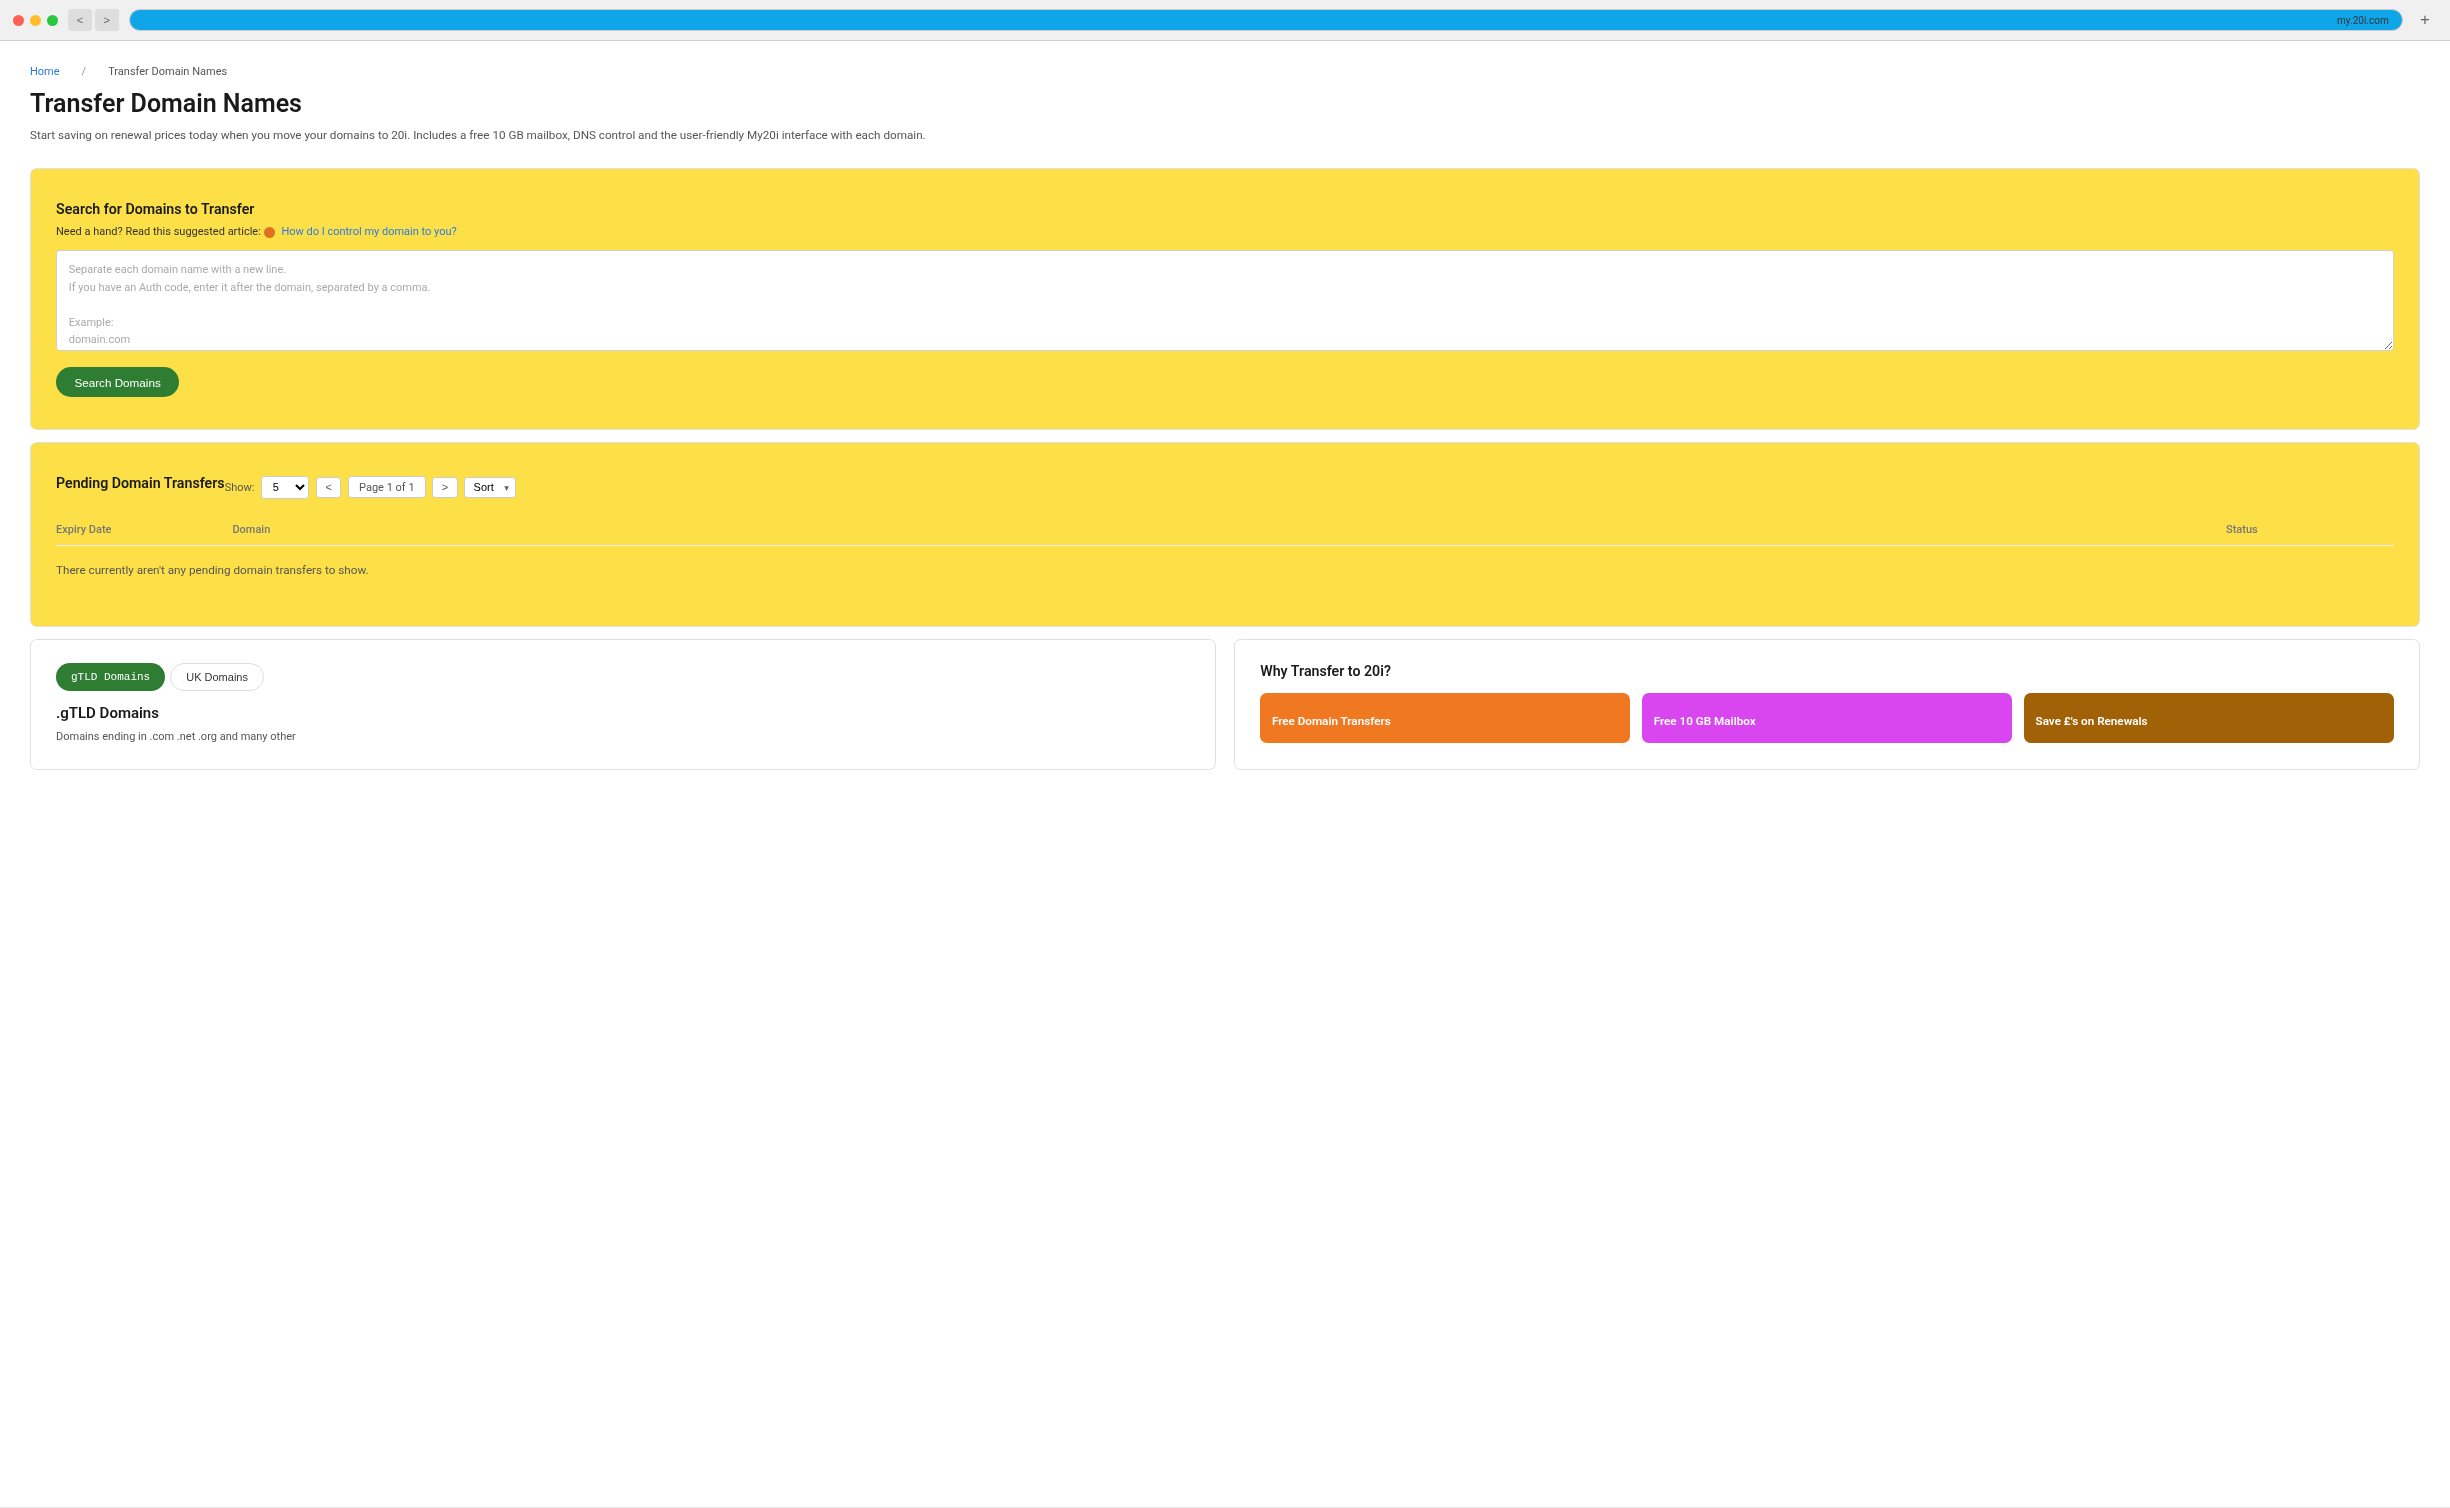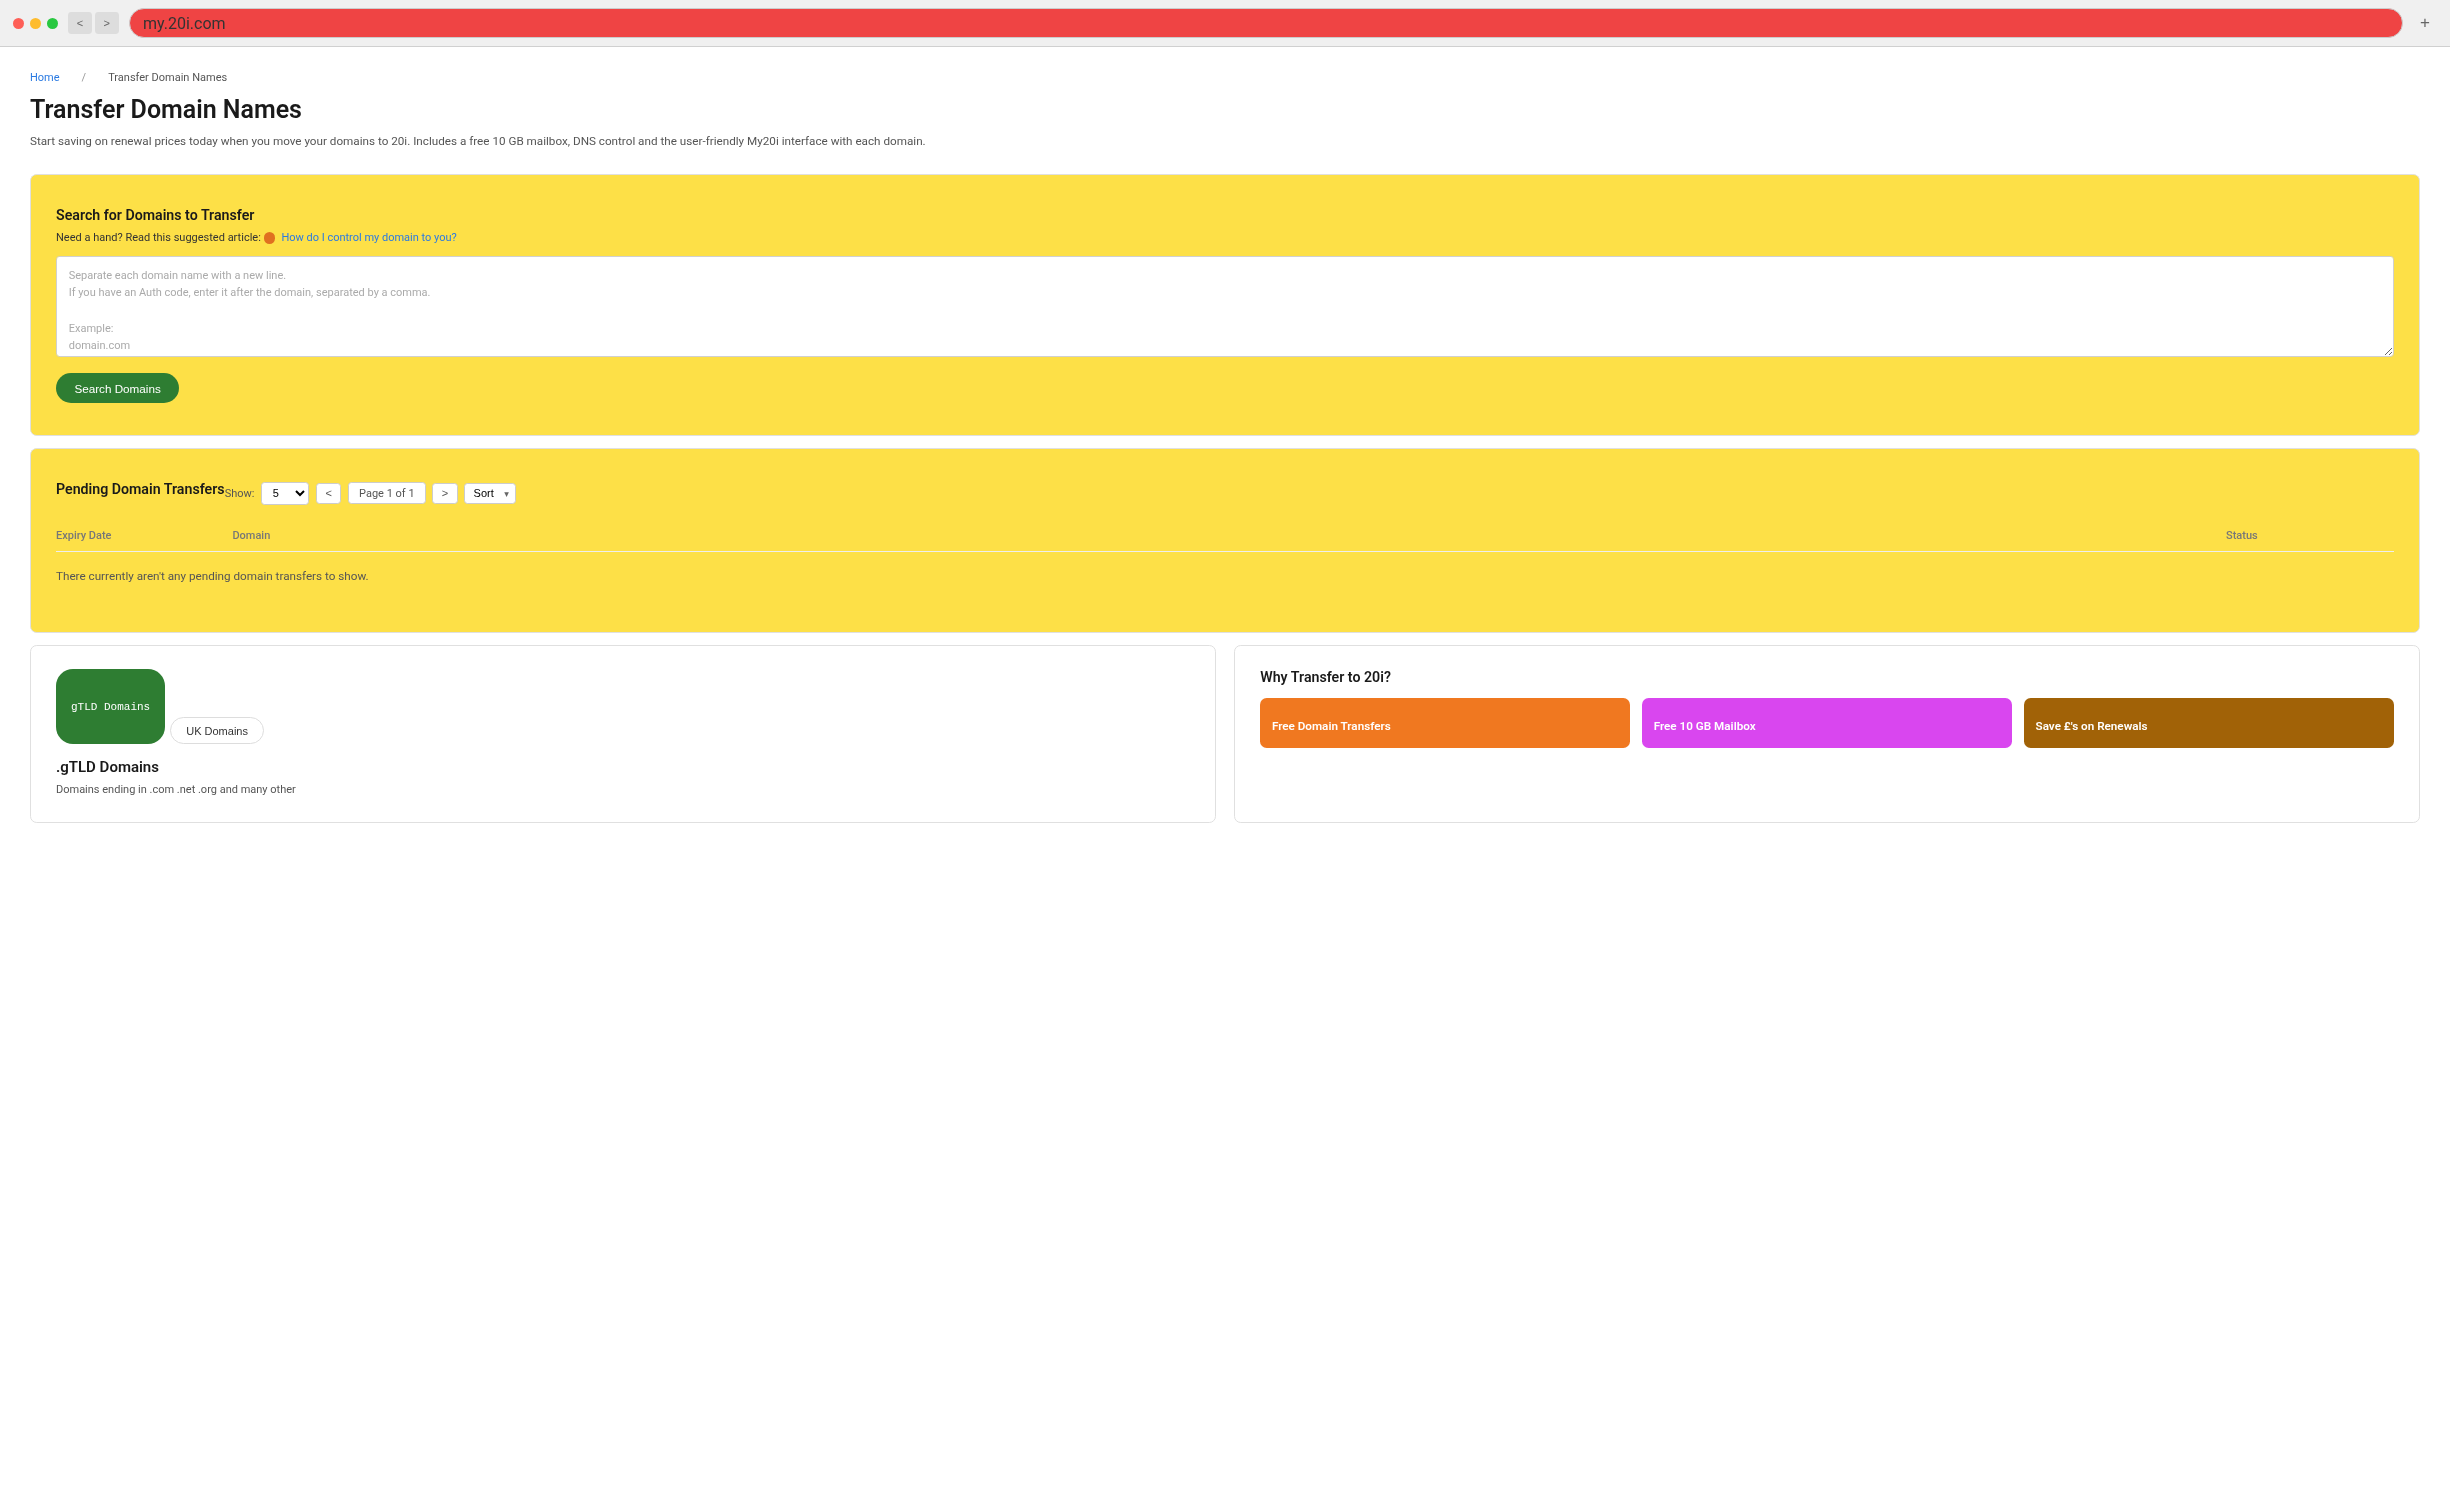--- a/index.html
+++ b/index.html
@@ -44,27 +44,27 @@
       height: 22px;
       cursor: pointer;
       font-size: 11px;
       color: #666;
       display: flex;
       align-items: center;
       justify-content: center;
     }
     .address-bar {
       flex: 1;
-      background: #ef4444;
+      background: #0ea5e9;
       border: 0.8px solid #ccc;
       border-radius: 17px;
       padding: 4.2px 13.4px;
-      font-size: 16px;
+      font-size: 10px;
       color: #333;
-      text-align: left;
+      text-align: right;
     }
     .new-tab-btn {
       background: none;
       border: none;
       font-size: 17px;
       color: #666;
       cursor: pointer;
       width: 23.5px;
       height: 23.5px;
       display: flex;
@@ -290,21 +290,20 @@
     .tab-btn.active {
       background: #2e7d32;
       color: white;
       font-family: Liberation Mono, monospace;
     }
     .tab-btn.inactive {
       background: none;
       color: #333;
       border: 0.8px solid #ddd;
       margin-left: 5px;
-      margin-top: 48px;
     }
     .gtld-title {
       font-size: 15px;
       font-weight: 600;
       color: #1a1a1a;
       margin-bottom: 6.7px;
     }
     .gtld-desc {
       font-size: 11px;
       color: #555;

